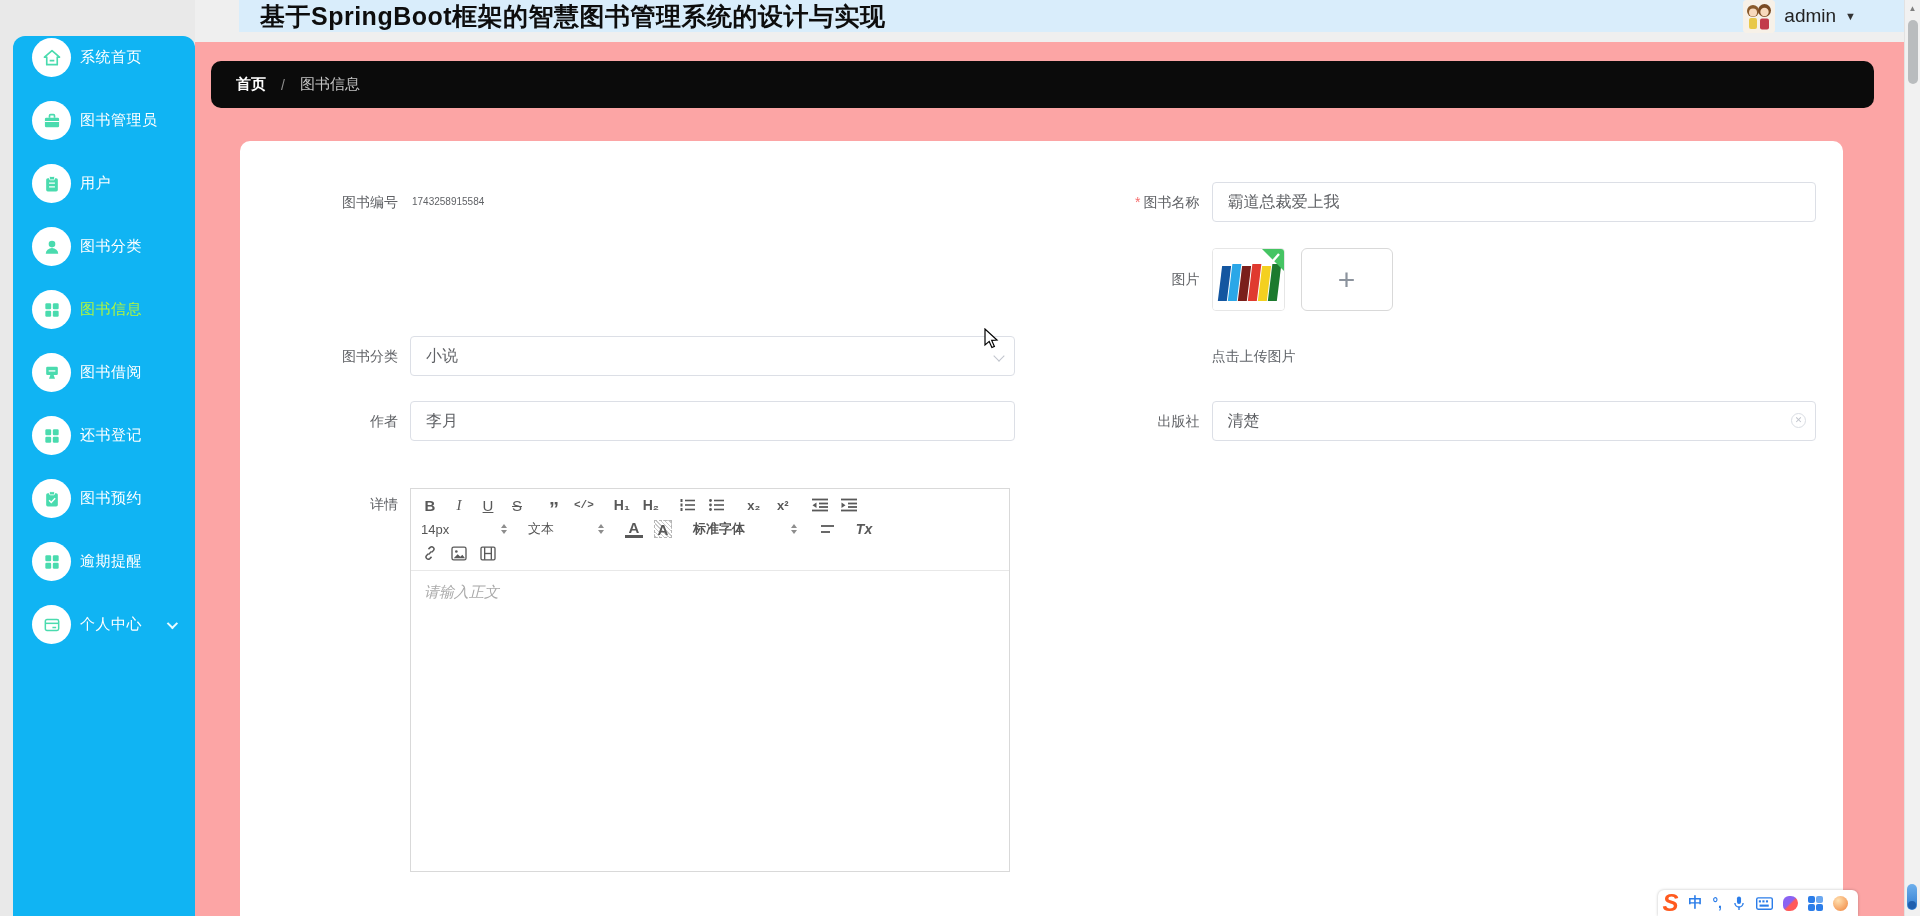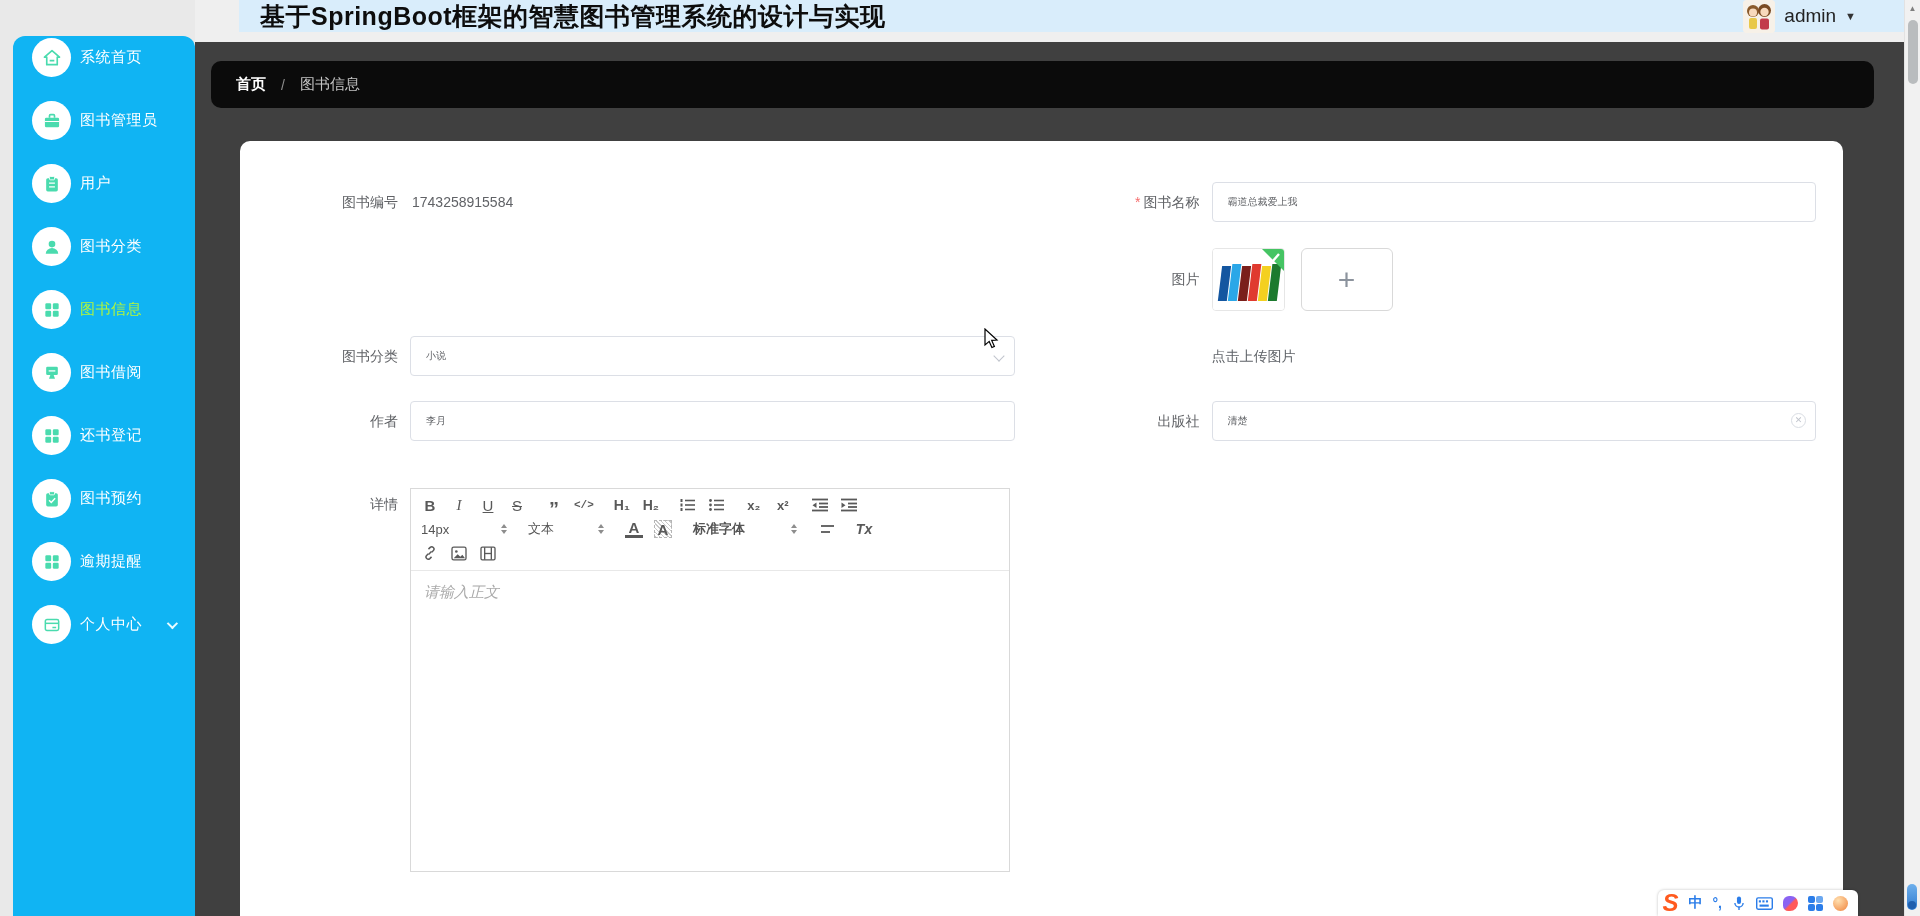--- a/index.html
+++ b/index.html
@@ -39,23 +39,23 @@
           border-radius:10px; padding-top:41px; }
 
   
   .frow { display:flex; }
   .fcell { width:50%; display:flex; align-items:center; }
   .fcell.top { align-items:flex-start; }
   .flabel { width:170px; text-align:right; padding-right:12px; font-size:14px; color:#606266; flex:none; line-height:40px; }
   .req { color:#f56c6c; margin-right:3px; }
   .fctrl { flex:1; margin-right:27px; position:relative; }
   .mb26 { margin-bottom:26px; } .mb25 { margin-bottom:25px; } .mb47 { margin-bottom:47px; }
-  .plain-value { font-size:14px; color:#606266; line-height:40px; padding-left:2px; }
+  .plain-value { font-size:10px; color:#606266; line-height:40px; padding-left:2px; }
   .inp { width:100%; height:40px; border:1px solid #dcdfe6; border-radius:4px; padding:0 15px;
-         font-size:10px; color:#606266; background:#fff; outline:none; font-family:Liberation Mono, monospace; }
+         font-size:16px; color:#606266; background:#fff; outline:none; font-family:Liberation Mono, monospace; }
   .sel-caret { position:absolute; right:12px; top:16px; width:8px; height:8px;
                border-right:1.5px solid #c0c4cc; border-bottom:1.5px solid #c0c4cc; transform:rotate(45deg); pointer-events:none; }
   .clear-ico { position:absolute; right:10px; top:12px; width:15px; height:15px; border:1px solid #d9dde3;
                border-radius:50%; color:#c0c4cc; font-size:9px; line-height:13px; text-align:center; cursor:pointer; }
 
   .upload-row { display:flex; gap:16px; align-items:flex-start; }
   .thumb-box { width:73px; height:63px; border:1px solid #e6e6e6; border-radius:4px; overflow:hidden; cursor:pointer; }
   .plus-box { width:92px; height:63px; border:1px solid #d9d9d9; border-radius:6px; display:flex;
               align-items:center; justify-content:center; font-size:30px; font-weight:200; color:#8c939d;
               background:#fff; cursor:pointer; }
@@ -257,21 +257,21 @@
             <circle cx="21.5" cy="10.5" r="6.5" fill="#7a4a22"></circle>
             <circle cx="21.5" cy="12" r="4.2" fill="#f8d9bc"></circle>
             <rect x="17" y="18.5" width="9" height="11" rx="2" fill="#c23b4a"></rect>
           </svg>
       </span>
       <span class="username">admin</span>
       <span class="user-caret">▼</span>
     </div>
   </div>
 
-  <div style="position:absolute; top:42px; left:0; right:0; bottom:0; background:#404040;">
+  <div style="position:absolute; top:42px; left:0; right:0; bottom:0; background:#fca5a5;">
 
     <div class="breadcrumb">
       <span class="bc-home">首页</span>
       <span class="bc-sep">/</span>
       <span class="bc-current">图书信息</span>
     </div>
 
     <div class="card">
 
       <div class="frow mb26">

